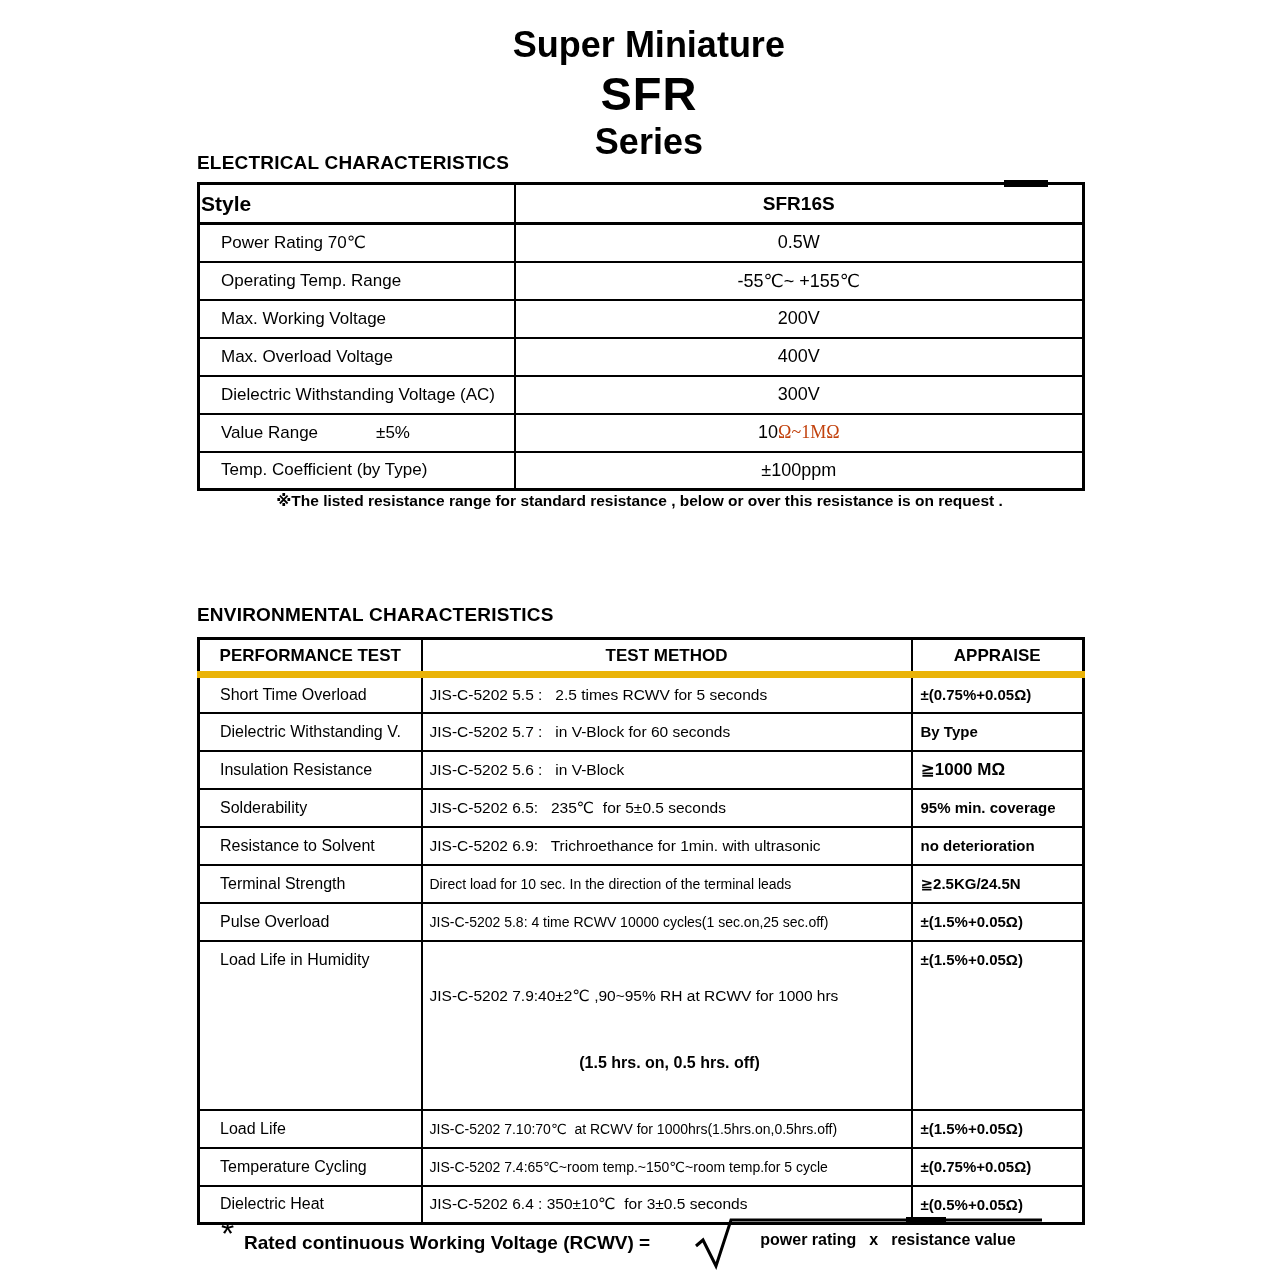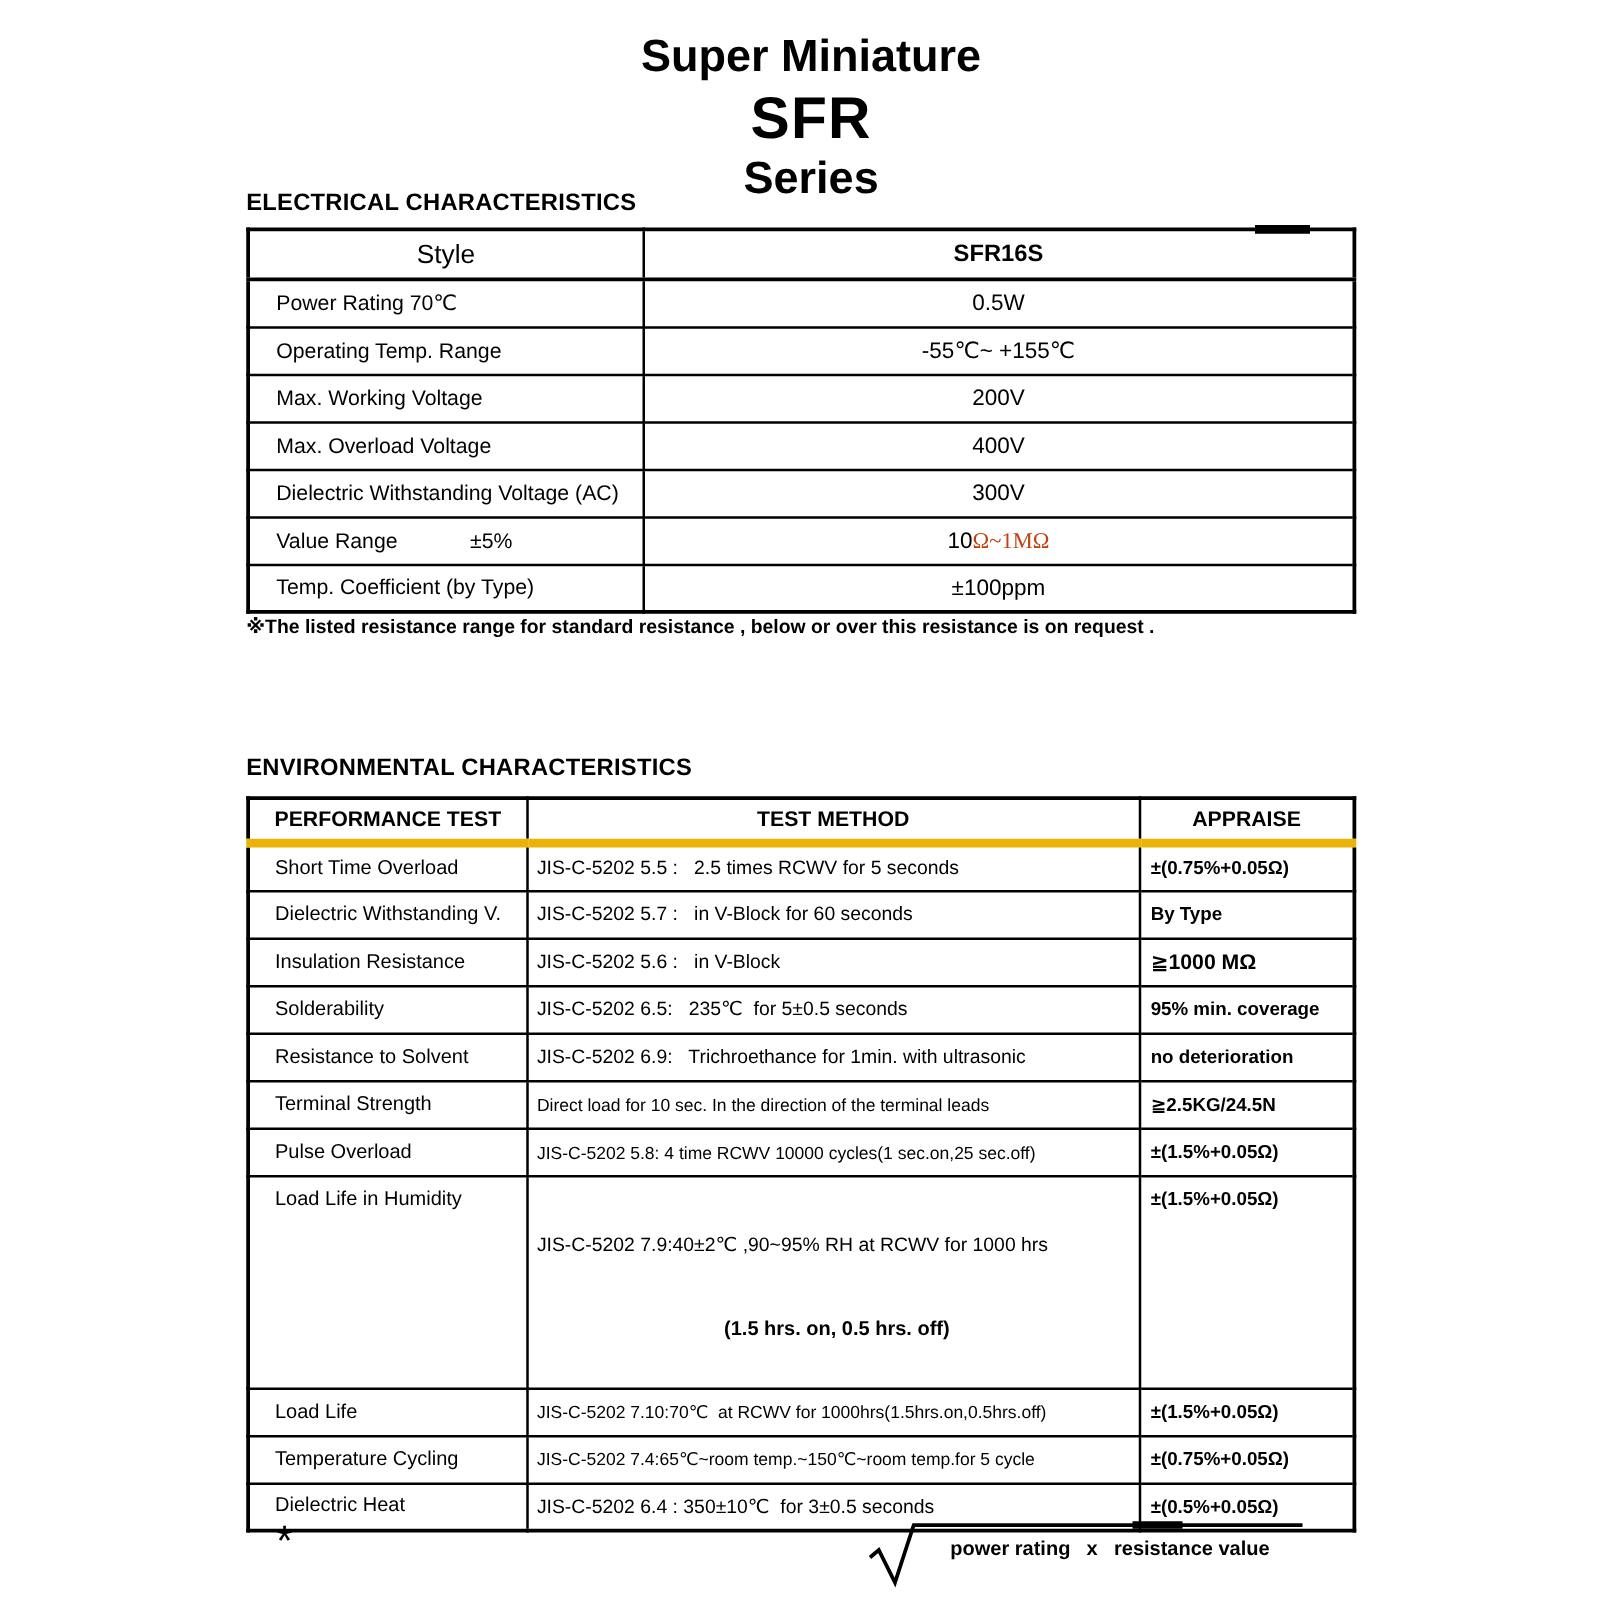--- a/index.html
+++ b/index.html
@@ -19,30 +19,30 @@
   
   table{border-collapse:collapse;table-layout:fixed;background:#fff;}
   .sheet-table{position:absolute;left:197px;width:885px;border:3px solid #000;}
   .sheet-table td,.sheet-table th{border:2px solid #000;overflow:hidden;white-space:pre;}
 
   
   .elec-table{top:182px;}
   .elec-table tr{height:38px;}
   .elec-table tr.hdr{height:40px;}
   .elec-table tr.hdr th{border-bottom:3px solid #000;}
-  .th-style{font-size:21px;font-weight:400;text-align:center;}
+  .th-style{font-size:21px;font-weight:700;text-align:left;}
   .th-model{font-size:19px;font-weight:700;text-align:center;}
   .e-label{font-size:17px;padding-left:21px;text-align:left;font-weight:400;}
   .e-label.indent{padding-left:21px;}
   .e-value{font-size:18px;text-align:center;}
   .tol{margin-left:58px;}
   .serifish{font-family:"Liberation Serif","DejaVu Serif",serif;color:#c2410c;}
 
   
-  .footnote{top:492px;left:197px;width:885px;text-align:left;font-size:15.5px;font-weight:700;white-space:pre;}
+  .footnote{top:492px;left:197px;width:885px;text-align:center;font-size:15.5px;font-weight:700;white-space:pre;}
 
   
   .env-table{top:637px;}
   .env-table tr{height:38px;}
   .env-table tr.hdr{height:36px;}
   .env-table tr.hdr th{font-size:17px;font-weight:700;text-align:center;border-bottom:7px solid #eab308;}
   .t-cell{font-size:16px;padding-left:20px;text-align:left;}
   .m-cell{font-size:15.5px;padding-left:7px;text-align:left;}
   .a-cell{font-size:15px;font-weight:700;padding-left:8px;text-align:left;}
   tr.r-small .m-cell{font-size:14px;}
@@ -190,20 +190,21 @@
     <tr>
       <td class="t-cell">Dielectric Heat</td>
       <td class="m-cell">JIS-C-5202 6.4 : 350±10℃  for 3±0.5 seconds</td>
       <td class="a-cell">±(0.5%+0.05Ω)</td>
     </tr>
   </tbody>
     </table>
 
   <div class="abs formula">
     <span class="f-ast">*</span>
+    <span class="f-label">Rated continuous Working Voltage (RCWV) =</span>
     <div class="f-root">
       <svg width="352" height="56" viewBox="0 0 352 56">
         <polyline points="2,30 9,24 22,50 37,4 348,4" fill="none" stroke="#000" stroke-width="3"></polyline>
         <rect x="212" y="1" width="40" height="6" fill="#000"></rect>
       </svg>
       <div class="radicand">
         <span>power rating</span><span>x</span><span>resistance value</span>
       </div>
     </div>
   </div>

